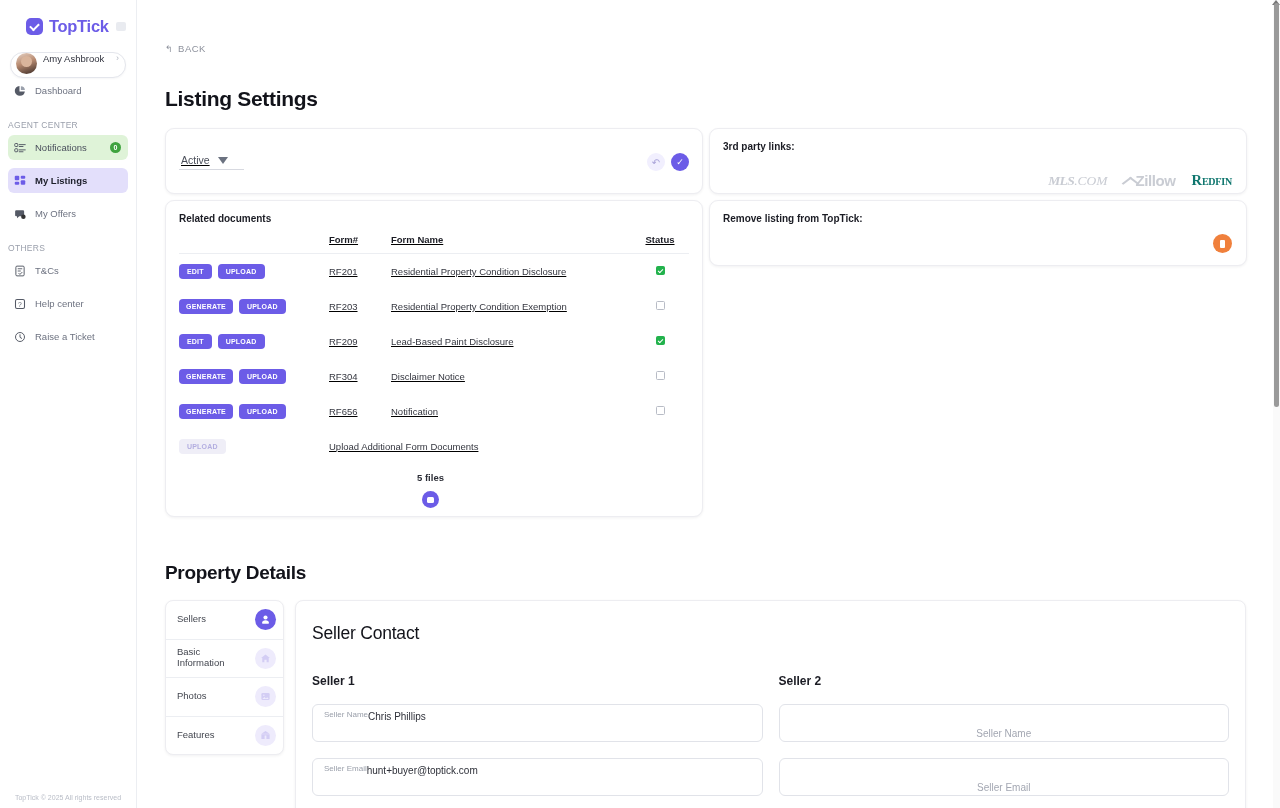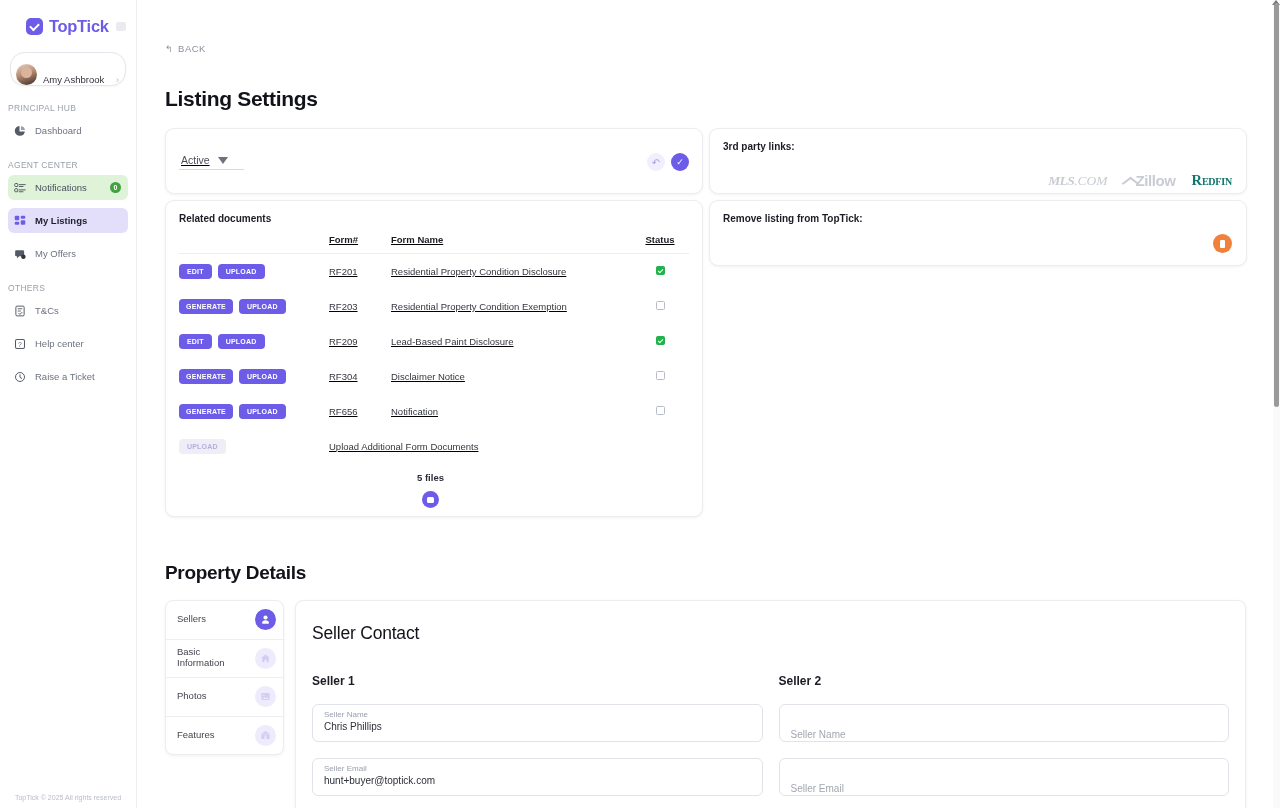--- a/index.html
+++ b/index.html
@@ -40,24 +40,24 @@
     letter-spacing: -0.3px;
   }
   .collapse-btn {
     position: absolute; right: 10px; top: 22px;
     width: 10px; height: 9px; border-radius: 2px;
     background: #e9ebf0;
   }
 
   .user-card {
     margin: 16px 10px 0 10px;
-    height: 34px;
+    height: 26px;
     border: 1px solid #e4e6ec;
     border-radius: 14.5px;
-    display: flex; align-items: flex-end;
+    display: flex; align-items: flex-start;
     padding: 0 6px 0 5px;
     gap: 6px;
     background: #fff;
     box-shadow: 0 1px 2px rgba(16,24,40,.04);
   }
   .avatar {
     width: 21px; height: 21px; border-radius: 50%;
     background: linear-gradient(160deg,#e8d5c8 0%, #b98c72 45%, #3a2a24 100%);
     flex: 0 0 21px;
     position: relative; overflow: hidden;
@@ -307,21 +307,21 @@
     min-height: 260px;
   }
   h3.panel-title { font-size: 17.5px; font-weight: normal; color: #12131a; letter-spacing: -0.2px; }
   .sellers-grid { display: flex; gap: 16px; margin-top: 30px; }
   .seller-col { flex: 1; min-width: 0; }
   h4.seller-label { font-size: 12px; font-weight: bold; color: #1b1c24; }
   .field {
     margin-top: 16px;
     border: 1px solid #e1e3e9; border-radius: 6px;
     height: 38px; padding: 23px 11px 0 11px;
-    display: flex; flex-direction: column; justify-content: center;
+    display: flex; flex-direction: row; justify-content: center;
     background: #fff;
   }
   .field.filled { justify-content: flex-start; padding-top: 5px; }
   .f-label { font-size: 8px; color: #9ba0ab; line-height: 1.3; }
   .f-label.accent { color: #8b83e0; }
   .f-value { font-size: 10px; color: #2e3039; line-height: 1.4; }
   .f-placeholder { font-size: 10px; color: #a3a7b2; }
 
   
   .scrollbar {
@@ -349,21 +349,20 @@
     <span class="logo-text">TopTick</span>
   </div>
   <div class="collapse-btn"></div>
 
   <div class="user-card">
     <span class="avatar"></span>
     <span class="user-name">Amy Ashbrook</span>
     <span class="chev">›</span>
   </div>
 
-  <div class="nav-section-title">PRINCIPAL HUB</div>
 
   <div class="nav-item">
     <span class="nav-ico">
       <svg viewBox="0 0 16 16">
           <path fill="#555a66" d="M7.3 1.2A6.6 6.6 0 0 0 8 14.4a6.6 6.6 0 0 0 6.5-5.6H7.3z"></path>
           <path fill="#9aa0ac" d="M9.2 1.5v5.3h5.3A5.5 5.5 0 0 0 9.2 1.5z"></path>
         </svg>
     </span>
     <span>Dashboard</span>
   </div>

